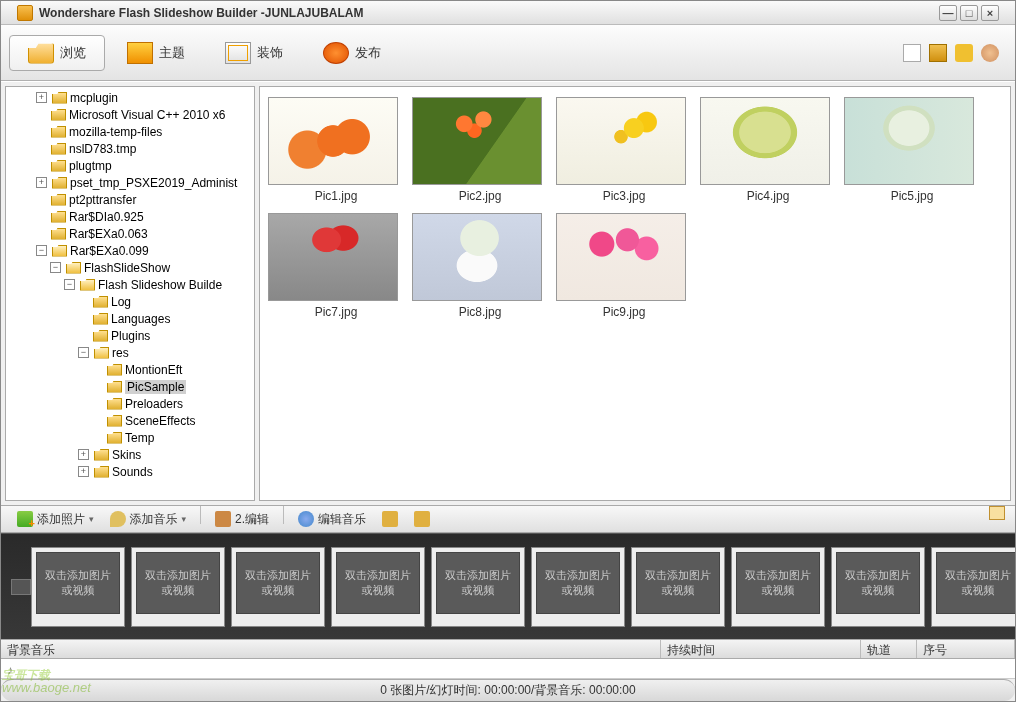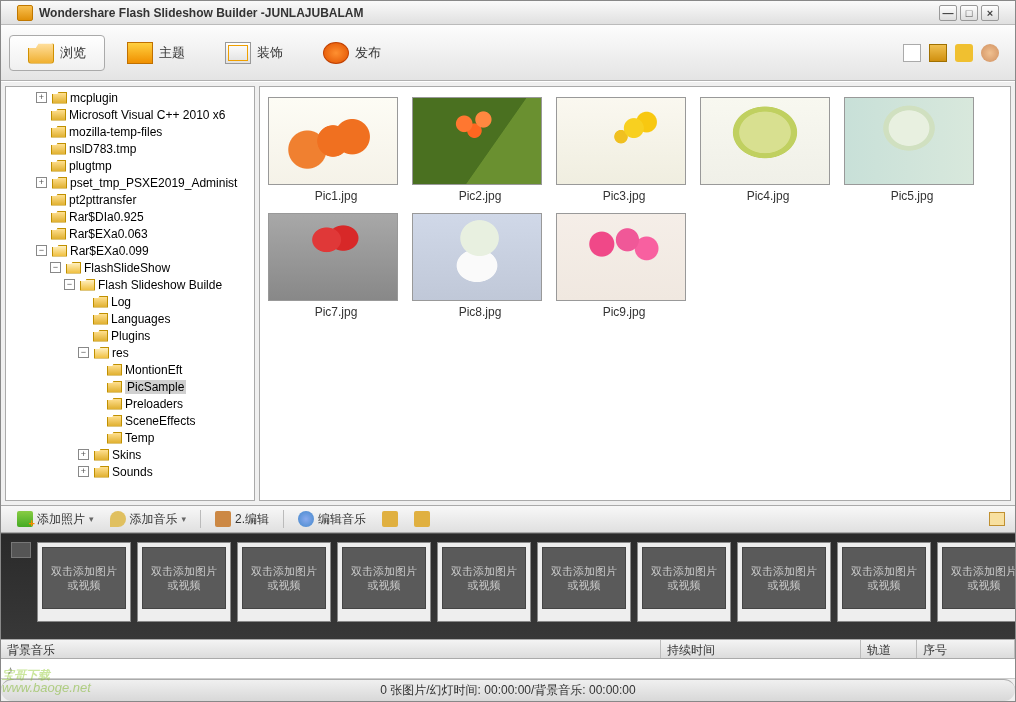--- a/index.html
+++ b/index.html
@@ -40,34 +40,34 @@
 .folder-icon.open { background: linear-gradient(#fff0c0,#f0c040); }
 .tree-label { color: #000; }
 .tree-label.selected { background: #d0d0d0; padding: 0 2px; }
 
 .thumb-panel { flex: 1; background: #fff; border: 1px solid #aaa; margin: 4px 4px 4px 2px; overflow: auto; padding: 10px 8px; }
 .thumb-grid { display: flex; flex-wrap: wrap; gap: 10px 8px; }
 .thumb-item { width: 136px; text-align: center; }
 .thumb-img { width: 130px; height: 88px; border: 1px solid #999; margin-bottom: 4px; }
 .thumb-name { font-size: 12px; color: #333; }
 
-.mid-toolbar { height: 28px; background: linear-gradient(#f8f8f8,#e0e0e0); border-top: 1px solid #aaa; border-bottom: 1px solid #aaa; display: flex; align-items: center; padding: 0 10px; gap: 4px;}
+.mid-toolbar { height: 28px; background: linear-gradient(#f8f8f8,#e0e0e0); border-top: 1px solid #aaa; border-bottom: 1px solid #aaa; display: flex; padding: 0 10px; gap: 4px;}
 .mid-btn { display: flex; align-items: center; gap: 4px; padding: 2px 6px; cursor:pointer; color:#333;}
 .mid-icon { width: 16px; height: 16px; }
 .mid-icon.addphoto{background:linear-gradient(#8c4,#4a2);border-radius:2px;position:relative;}
 .mid-icon.addphoto::after{content:"+";position:absolute;right:-2px;bottom:-2px;color:#f80;font-weight:bold;font-size:11px;}
 .mid-icon.addmusic{background:#e0c060;border-radius:50% 50% 50% 0;}
 .mid-icon.edit{background:#c84;border-radius:2px;}
 .mid-icon.editmusic{background:radial-gradient(#8ae,#48c);border-radius:50%;}
 .mid-icon.rot{background:#e0b040;border-radius:2px;}
 .mid-sep{width:1px;height:18px;background:#bbb;margin:0 4px;}
 .mid-dd{font-size:9px;color:#666;}
 .mid-expand{margin-left:auto;width:16px;height:14px;border:1px solid #c09030;background:#f8e0a0;cursor:pointer;}
 
-.timeline-panel { height: 106px; background: linear-gradient(#2a2a2a,#383838); border-top: 1px solid #555; display:flex; padding:8px 10px; gap:6px; overflow:hidden;}
+.timeline-panel { height: 106px; background: linear-gradient(#2a2a2a,#383838); border-top: 1px solid #555; display:flex; align-items:center; padding:8px 10px; overflow:hidden;}
 .tl-icon{width:20px;height:16px;background:#555;border:1px solid #777;flex-shrink:0;}
 .tl-slot{width:94px;height:80px;background:#eee;border:1px solid #888;padding:4px;flex-shrink:0;}
 .tl-inner{width:100%;height:62px;background:#5a5a5a;border:1px solid #444;display:flex;align-items:center;justify-content:center;text-align:center;color:#ccc;font-size:11px;line-height:1.3;padding:4px;}
 
 .columns-bar{height:20px;background:linear-gradient(#f4f4f4,#dcdcdc);border-top:1px solid #aaa;border-bottom:1px solid #aaa;display:flex;}
 .col-h{border-right:1px solid #bbb;padding:2px 6px;color:#333;}
 .col-h:first-child{width:660px;}
 .col-h:nth-child(2){width:200px;}
 .col-h:nth-child(3){width:56px;}
 .col-h:nth-child(4){flex:1;}

